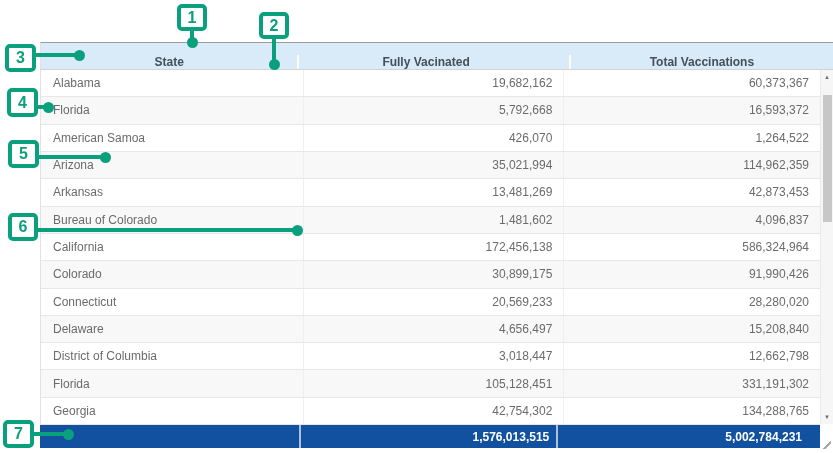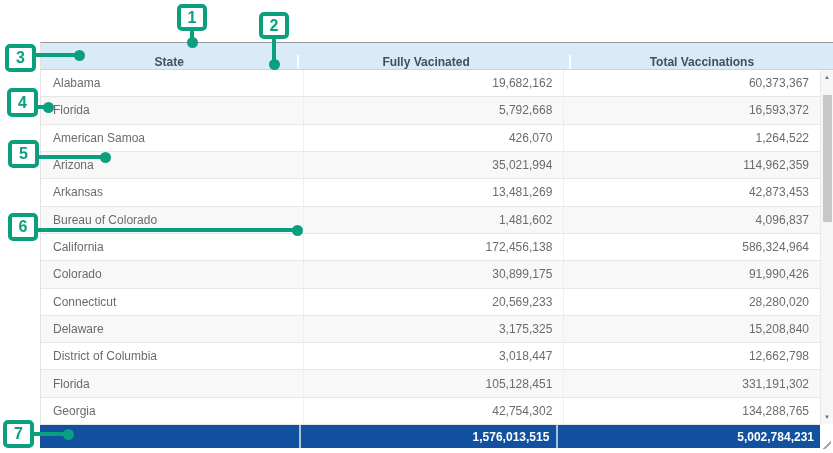--- a/index.html
+++ b/index.html
@@ -38,21 +38,21 @@
   .td.col-total { width:257px; justify-content:flex-end; padding-right:11px; border-left:1px solid #efefef; }
 
   
   .total-row {
     position:absolute; left:40px; top:425px; width:780px; height:23px;
     display:flex; background:var(--total-bg,#11519f);
   }
   .tc { display:flex; align-items:center; box-sizing:border-box; color:#ffffff; font-size:12px; font-weight:bold; }
   .tc.w1 { width:262px; }
   .tc.w2 { width:261px; justify-content:flex-end; padding-right:7px; border-left:2px solid rgba(255,255,255,0.65); }
-  .tc.w3 { width:267px; justify-content:flex-end; padding-right:6px; border-left:2px solid rgba(255,255,255,0.65); }
+  .tc.w3 { width:267px; justify-content:flex-end; padding-right:18px; border-left:2px solid rgba(255,255,255,0.65); }
 
   
   .scrollbar {
     position:absolute; left:820px; top:70px; width:13px; height:354px;
     background:#f6f6f6; border-left:1px solid #eaeaea; box-sizing:border-box;
   }
   .sb-btn {
     position:absolute; left:0; width:100%; height:14px;
     display:flex; align-items:center; justify-content:center;
     color:#6f6f6f; font-size:6px; cursor:pointer;
@@ -156,21 +156,21 @@
         <div class="td col-fully">30,899,175</div>
         <div class="td col-total">91,990,426</div>
       </div>
       <div class="tr">
         <div class="td col-state">Connecticut</div>
         <div class="td col-fully">20,569,233</div>
         <div class="td col-total">28,280,020</div>
       </div>
       <div class="tr alt">
         <div class="td col-state">Delaware</div>
-        <div class="td col-fully">3,175,325</div>
+        <div class="td col-fully">4,656,497</div>
         <div class="td col-total">15,208,840</div>
       </div>
       <div class="tr">
         <div class="td col-state">District of Columbia</div>
         <div class="td col-fully">3,018,447</div>
         <div class="td col-total">12,662,798</div>
       </div>
       <div class="tr alt">
         <div class="td col-state">Florida</div>
         <div class="td col-fully">105,128,451</div>

